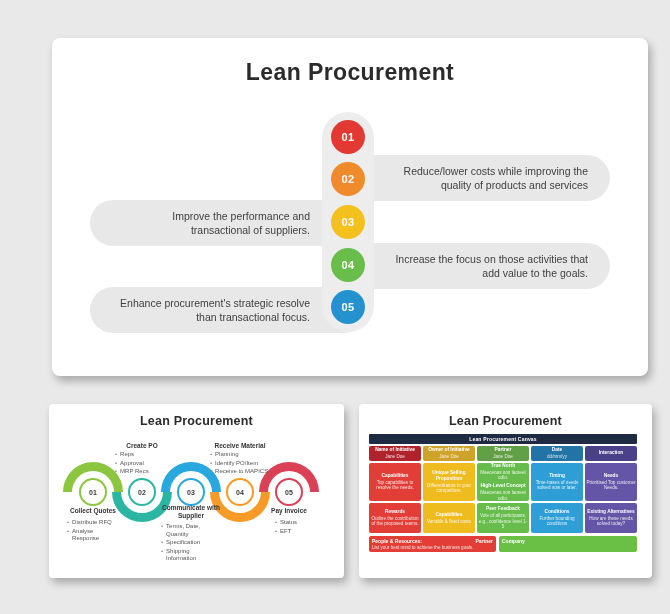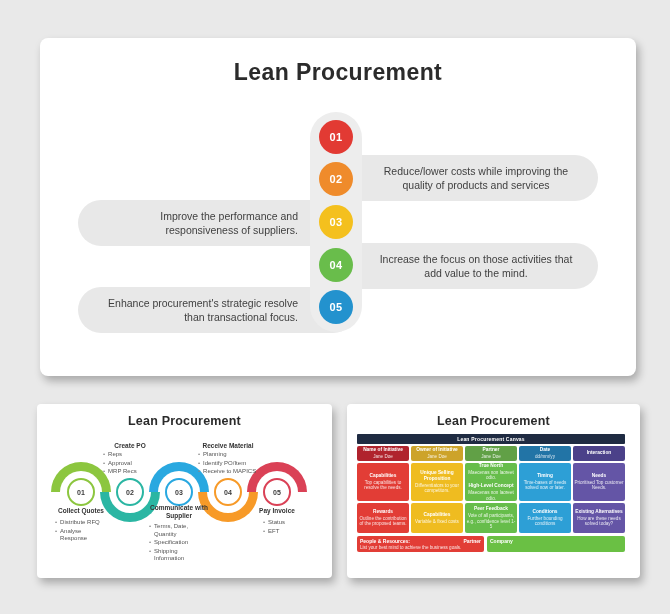--- a/index.html
+++ b/index.html
@@ -1,28 +1,28 @@
 <!DOCTYPE html>
 <html><head>
 <meta charset="utf-8">
 <style>
   * { margin:0; padding:0; box-sizing:border-box; }
   html,body { width:670px; height:614px; }
   body { background:#e9e9e9; font-family:"Liberation Sans", sans-serif; position:relative; overflow:hidden; }
 
-  .slide { position:absolute; background:#ffffff; box-shadow:3px 5px 8px rgba(0,0,0,0.28); }
+  .slide { position:absolute; background:#ffffff; box-shadow:3px 5px 8px rgba(0,0,0,0.28);margin-left:12px; }
 
   
   #main-slide { left:40px; top:38px; width:596px; height:338px; border-radius:8px; }
   .main-title { text-align:center; margin-top:21px; font-size:23px; font-weight:bold; color:#2b2b2b; letter-spacing:0.4px; }
 
   .pill { position:absolute; background:#e8e8e8; border-radius:23px; height:46px; display:flex; align-items:center;
           font-size:10.5px; color:#414141; line-height:1.35; z-index:1; }
   .pill.left  { left:38px;  width:278px; justify-content:flex-end; text-align:right; padding-right:58px; padding-left:22px; }
-  .pill.right { left:278px; width:280px; justify-content:flex-start; text-align:center; padding-left:58px; padding-right:22px; }
+  .pill.right { left:278px; width:280px; justify-content:flex-start; text-align:right; padding-left:58px; padding-right:22px; }
   .p1{top:77px} .p2{top:117px} .p3{top:162px} .p4{top:205px} .p5{top:249px}
 
   .spine { position:absolute; left:270px; top:74px; width:52px; height:220px; background:#ededed; border-radius:26px; z-index:2; }
   .tcircle { position:absolute; left:279px; width:34px; height:34px; border-radius:50%; z-index:3;
              display:flex; align-items:center; justify-content:center; color:#fff; font-weight:bold; font-size:11px; letter-spacing:0.5px; }
   .tc1{top:82px} .tc2{top:124px} .tc3{top:167px} .tc4{top:210px} .tc5{top:252px}
 
   
   #process-slide { left:37px; top:404px; width:295px; height:174px; border-radius:4px; }
   #canvas-slide  { left:347px; top:404px; width:293px; height:174px; border-radius:4px; }
@@ -66,22 +66,22 @@
   .cb-sub   { font-size:4.6px; color:rgba(255,255,255,0.85); margin-top:1px; text-align:left; }
   .cb-right { flex:1; border-radius:2px; padding:2px 3px; color:#fff; font-size:5px; font-weight:bold; text-align:left; }
 </style>
 </head>
 <body>
 
 <div class="slide" id="main-slide">
   <div class="main-title">Lean Procurement</div>
 
   <div class="pill right p2">Reduce/lower costs while improving the quality of products and services</div>
-  <div class="pill left p3">Improve the performance and responsiveness of suppliers.</div>
-  <div class="pill right p4">Increase the focus on those activities that add value to the mind.</div>
+  <div class="pill left p3">Improve the performance and transactional of suppliers.</div>
+  <div class="pill right p4">Increase the focus on those activities that add value to the goals.</div>
   <div class="pill left p5">Enhance procurement's strategic resolve than transactional focus.</div>
 
   <div class="spine"></div>
 
   <div class="tcircle tc1" style="background-color: rgb(226, 58, 51);">
       <span>01</span>
     </div>
   <div class="tcircle tc2" style="background-color: rgb(239, 139, 43);">
       <span>02</span>
     </div>

